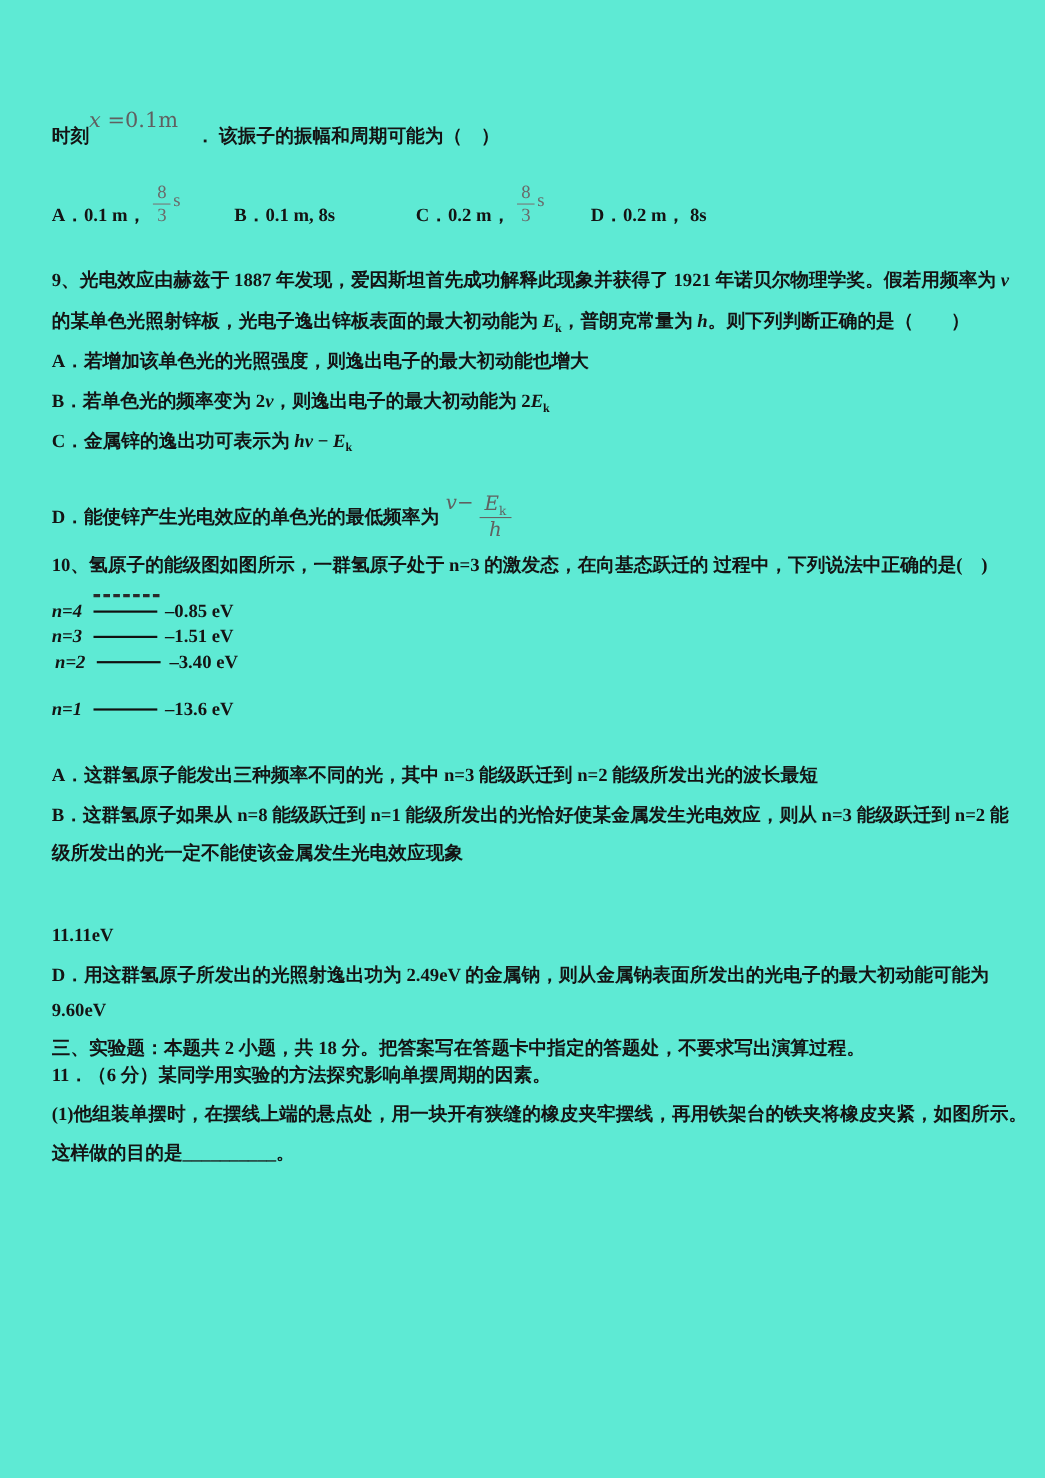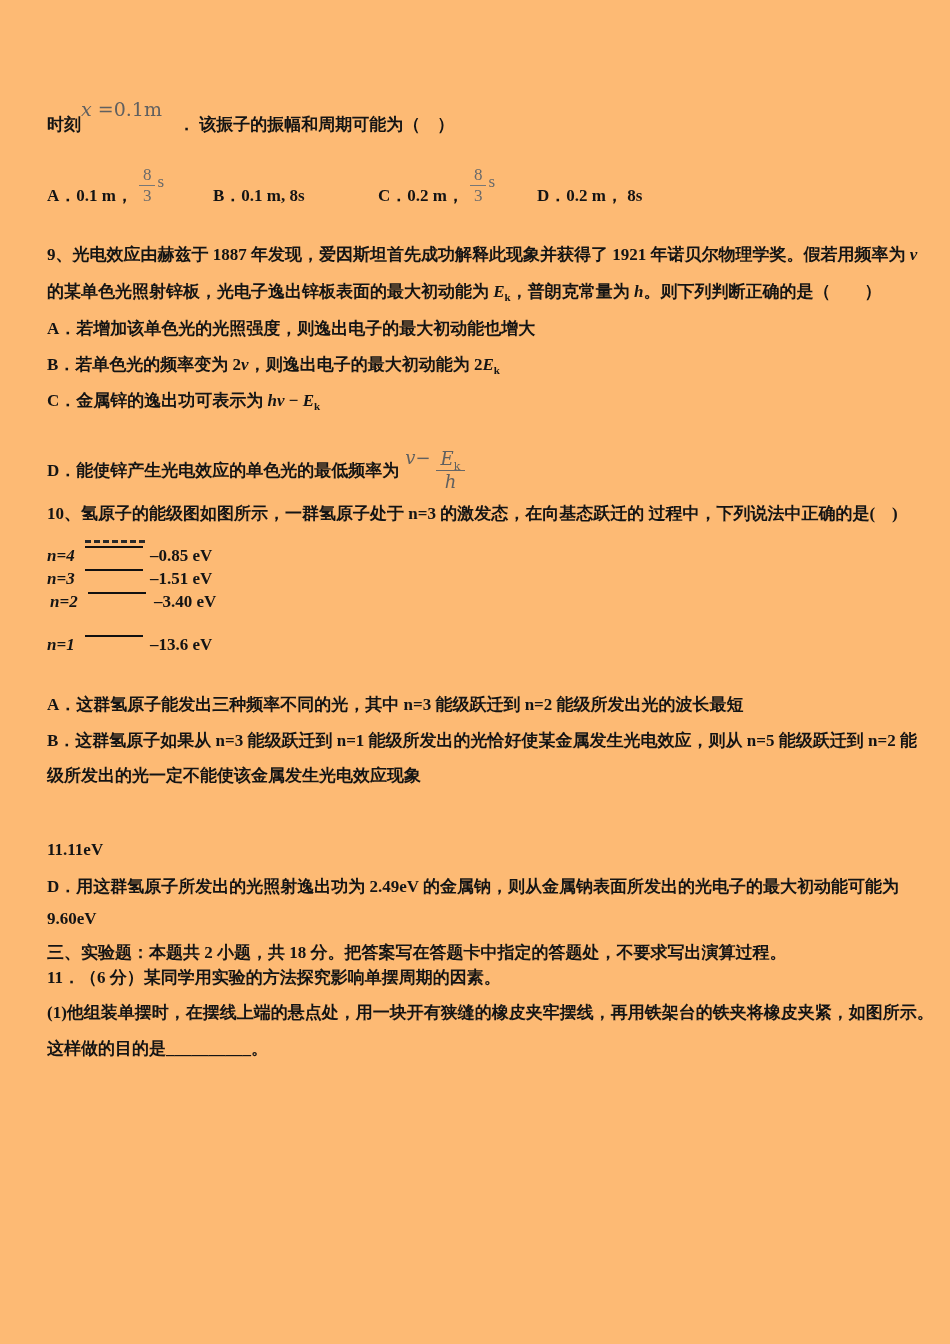--- a/index.html
+++ b/index.html
@@ -1,20 +1,20 @@
 <!DOCTYPE html>
 <html><head>
 <meta charset="utf-8">
 <style>
   html, body { margin: 0; padding: 0; background: #ffffff; }
   .page {
     position: relative;
     width: 950px;
     height: 1344px;
-    background: #fdba74;
+    background: #5eead4;
     font-family: "Liberation Serif", "DejaVu Serif", serif;
     font-weight: 700;
     font-size: 17px;
     color: #141414;
     overflow: hidden;
   }
   .line {
     position: absolute;
     left: 47px;
     white-space: nowrap;
@@ -78,21 +78,21 @@
   .inline-formula .frac2 { display: inline-block; text-align: center; margin-left: 5px; line-height: 1.1; margin-top: 24px; }
   .inline-formula .frac2 .num { display: block; border-bottom: 1.5px solid #666; padding: 0 5px 1px 5px; }
   .inline-formula .frac2 .den { display: block; padding-top: 1px; }
 
   
   .ediagram { position: absolute; left: 47px; top: 535px; width: 250px; height: 135px; }
   .edash {
     position: absolute; left: 38px; top: 5px; width: 60px; height: 0;
     border-top: 3px dashed #2a2a2a;
   }
-  .elevel { position: absolute; left: 0; display: flex; height: 20px; white-space: nowrap; }
+  .elevel { position: absolute; left: 0; display: flex; align-items: center; height: 20px; white-space: nowrap; }
   .elabel { font-style: italic; width: 38px; }
   .eline { display: inline-block; width: 58px; border-top: 2px solid #111; margin-right: 7px; }
   .eenergy {}
 </style>
 </head>
 <body>
 
 <div class="page">
 
   <div class="line" style="top:112px">
@@ -175,21 +175,21 @@
       <span class="elabel">n=1</span>
       <span class="eline"></span>
       <span class="eenergy">–13.6 eV</span>
     </div>
   </div>
 
   <div class="line" style="top:694px">
     <span>A．这群氢原子能发出三种频率不同的光，其中 n=3 能级跃迁到 n=2 能级所发出光的波长最短</span>
   </div>
   <div class="line" style="top:730px">
-    <span>B．这群氢原子如果从 n=3 能级跃迁到 n=1 能级所发出的光恰好使某金属发生光电效应，则从 n=5 能级跃迁到 n=2 能</span>
+    <span>B．这群氢原子如果从 n=8 能级跃迁到 n=1 能级所发出的光恰好使某金属发生光电效应，则从 n=3 能级跃迁到 n=2 能</span>
   </div>
   <div class="line" style="top:765px">
     <span>级所发出的光一定不能使该金属发生光电效应现象</span>
   </div>
   <div class="line" style="top:839px">
     <span>11.11eV</span>
   </div>
   <div class="line" style="top:876px">
     <span>D．用这群氢原子所发出的光照射逸出功为 2.49eV 的金属钠，则从金属钠表面所发出的光电子的最大初动能可能为</span>
   </div>

